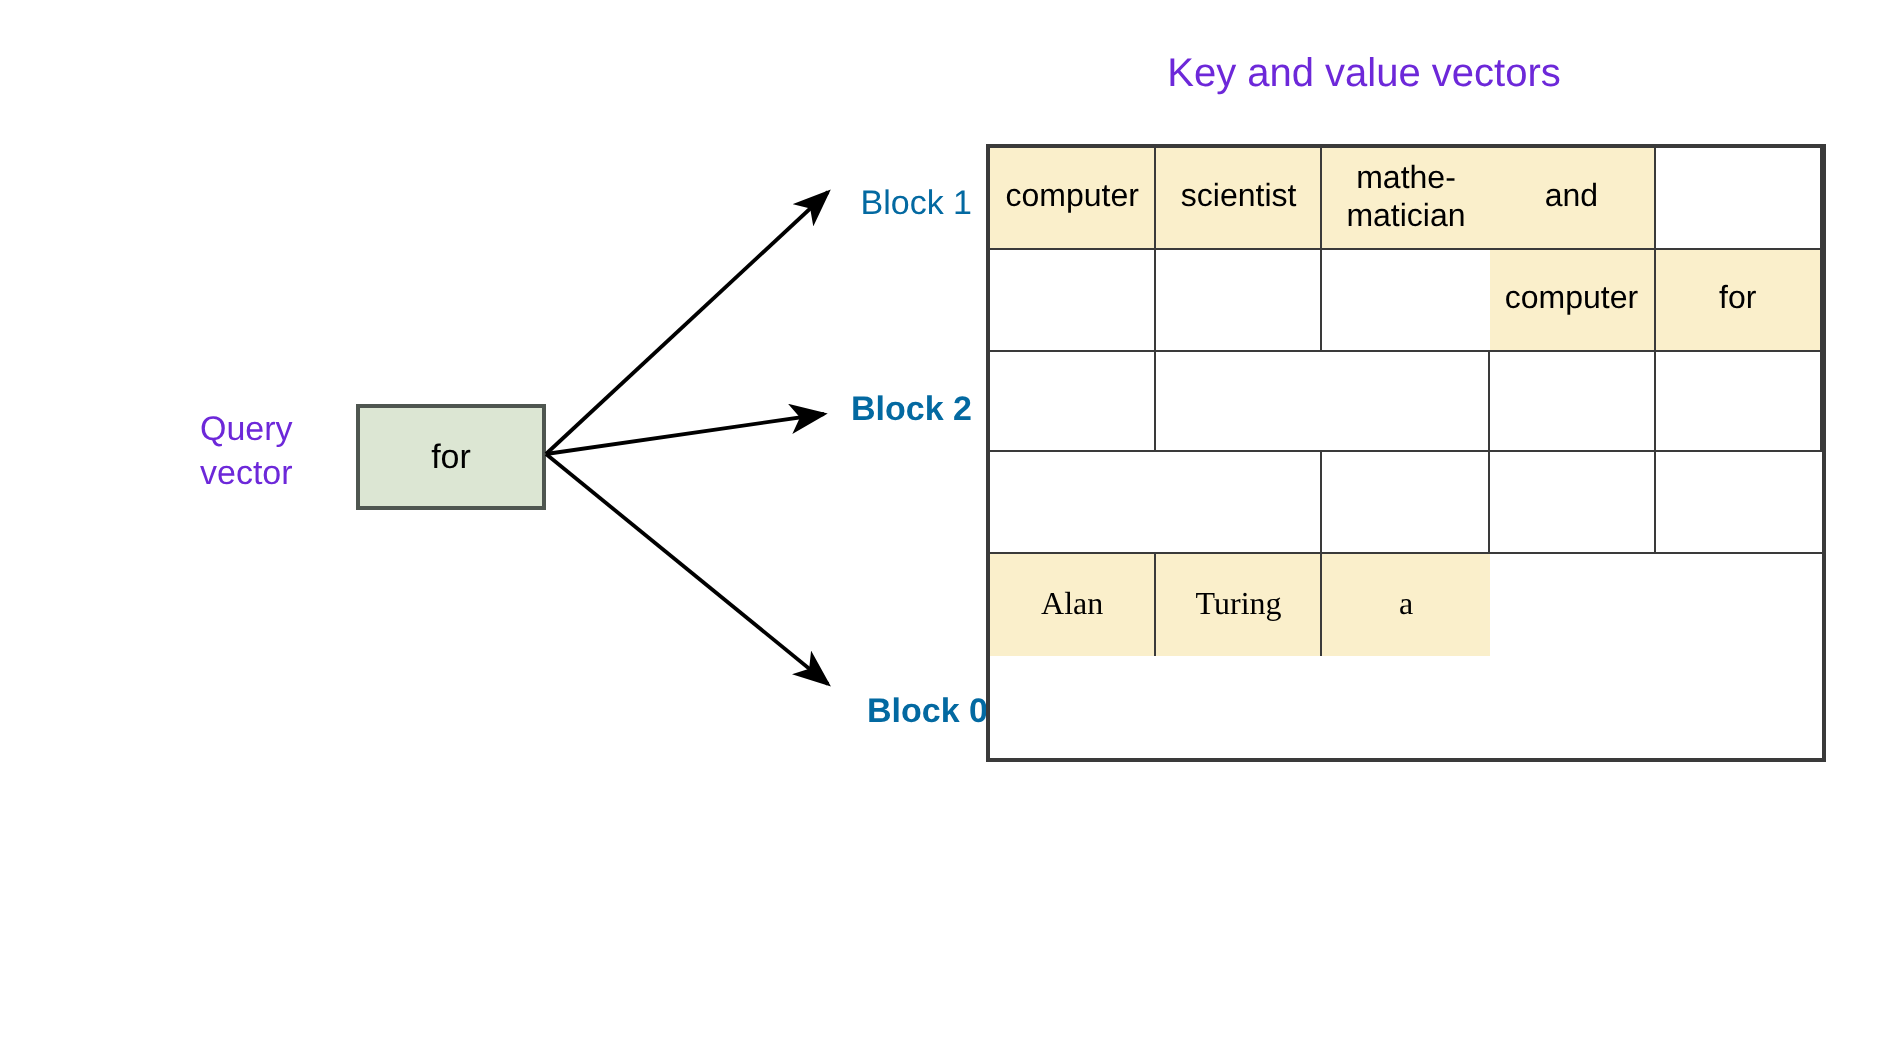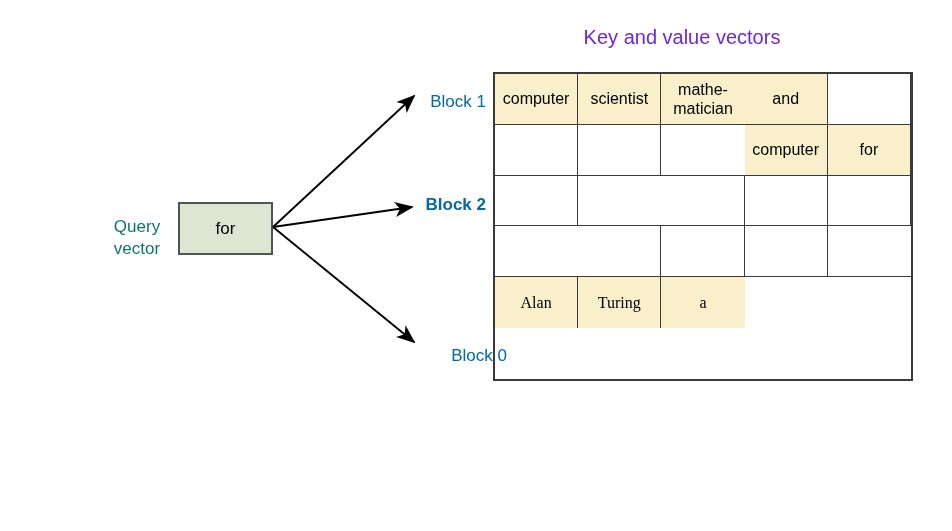--- a/index.html
+++ b/index.html
@@ -30,26 +30,26 @@
     font-size: 20px;
     line-height: 26px;
     color: #6d28d9;
     white-space: nowrap;
   }
 
   
   #query-label {
     position: absolute;
     left: 100px;
-    top: 216px;
+    top: 204px;
     width: 74px;
-    text-align: center;
+    text-align: left;
     font-size: 17px;
     line-height: 22px;
-    color: #0f766e;
+    color: #6d28d9;
   }
 
   
   #query-box {
     position: absolute;
     left: 178px;
     top: 202px;
     width: 95px;
     height: 53px;
     box-sizing: border-box;
@@ -75,21 +75,21 @@
   
   .block-label {
     position: absolute;
     width: 78px;
     text-align: right;
     font-size: 17px;
     line-height: 22px;
     color: #0369a1;
     white-space: nowrap;
   }
-  #block-label-0 { left: 429px; top: 345px; }
+  #block-label-0 { left: 416px; top: 345px; font-weight: bold; }
   #block-label-1 { left: 408px; top: 91px; }
   #block-label-2 { left: 408px; top: 194px; font-weight: bold; }
 
   
   #grid {
     position: absolute;
     left: 493px;
     top: 72px;
     width: 420px;
     height: 309px;

